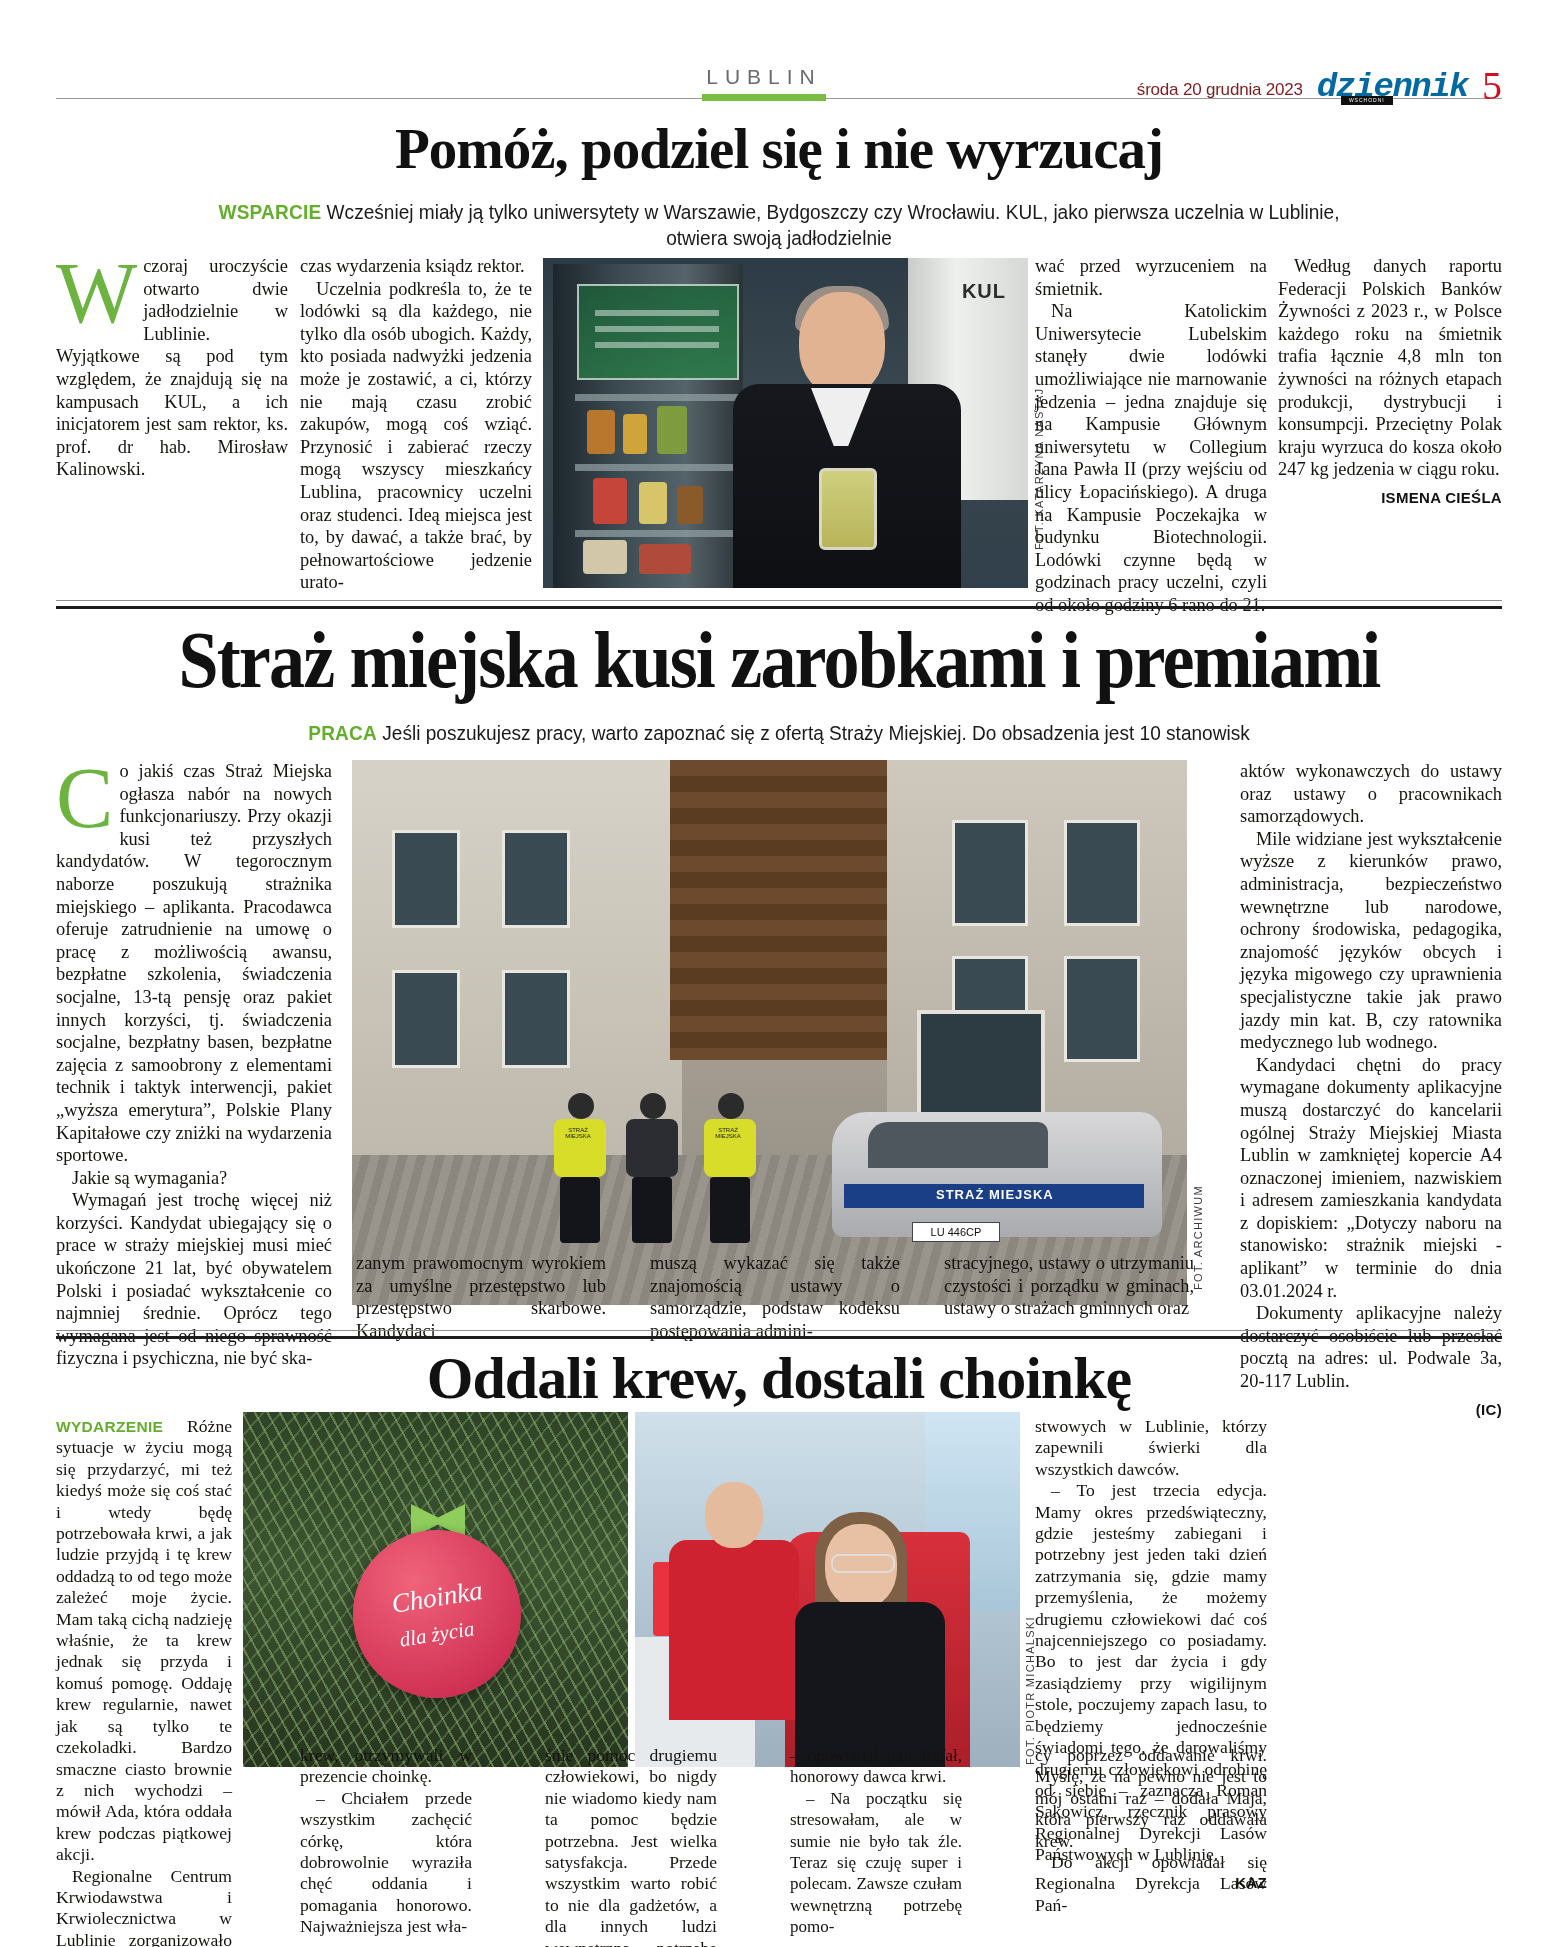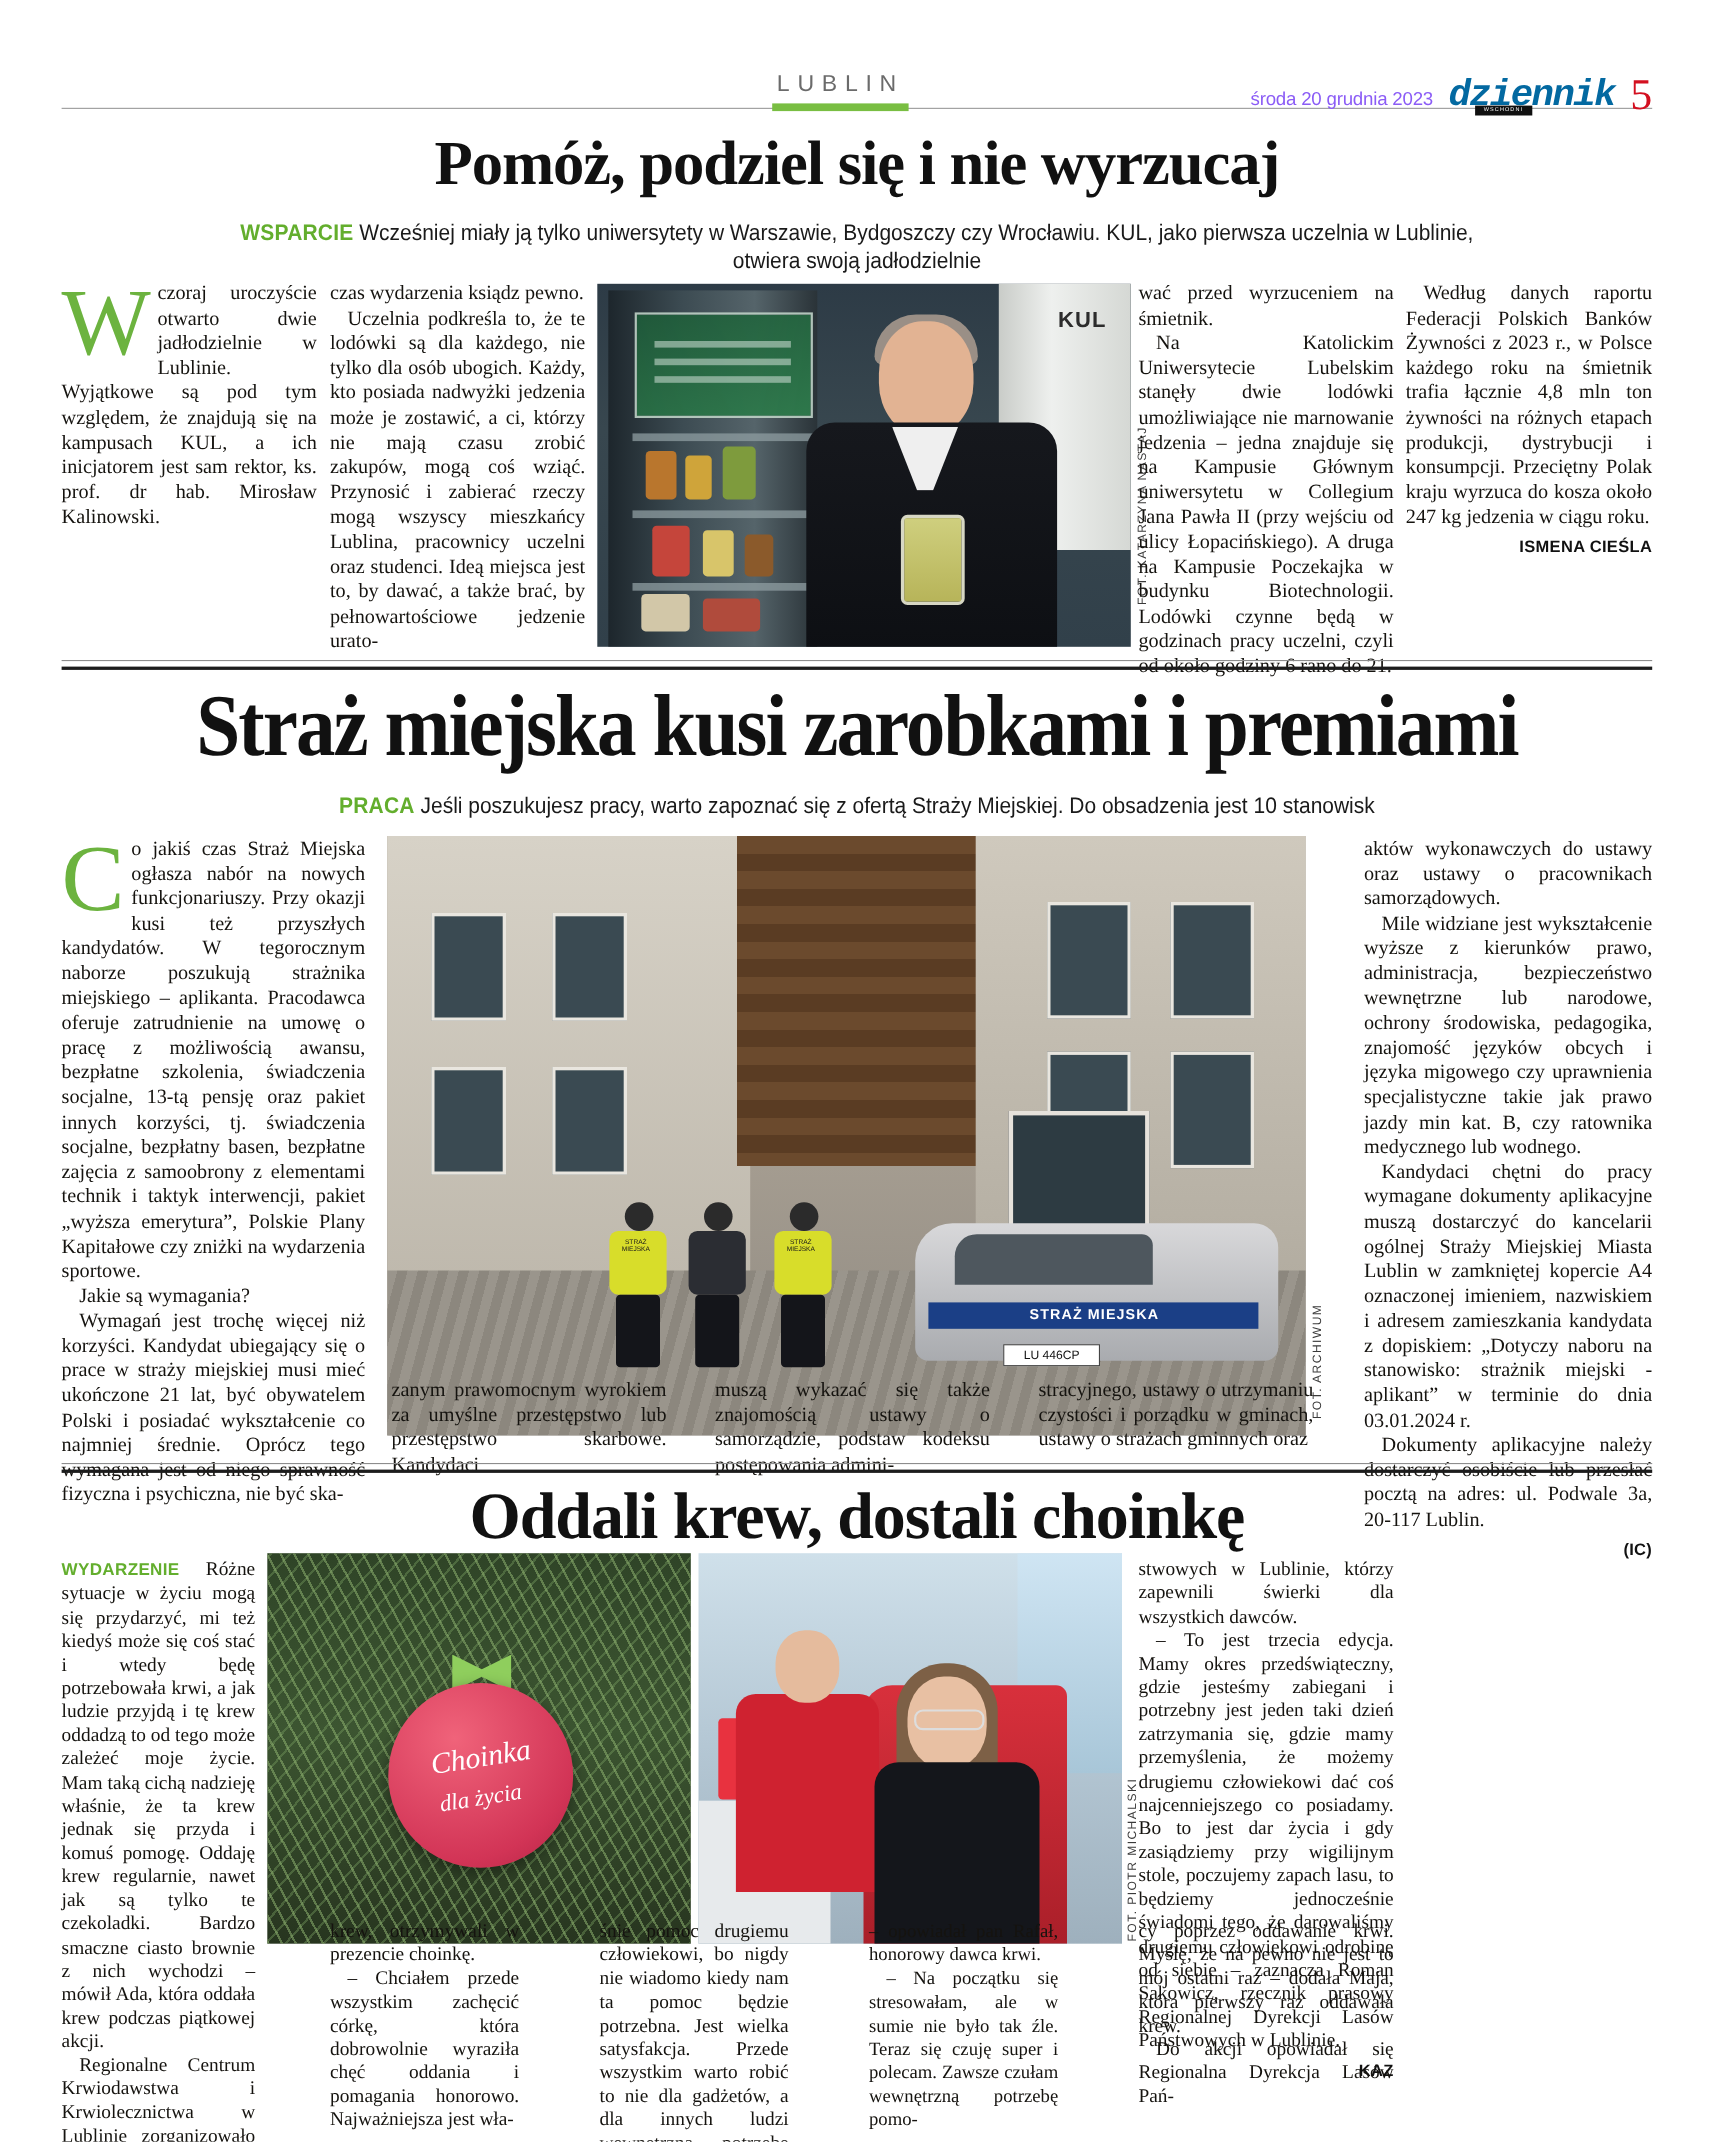--- a/index.html
+++ b/index.html
@@ -18,21 +18,21 @@
   .kicker-wrap{position:absolute;left:646px;top:4px;text-align:center;}
   .kicker{
     font-family:"Liberation Sans", sans-serif;
     font-size:21px;letter-spacing:7px;color:#6b6b6b;font-weight:400;
     line-height:30px;
   }
   .kicker-bar{width:124px;height:7px;background:#79be42;margin:2px auto 0 auto;}
   .mast-right{position:absolute;right:0;top:8px;display:flex;align-items:flex-end;gap:14px;}
   .mast-date{
     font-family:"Liberation Sans", sans-serif;
-    font-size:17px;color:#8b5cf6;letter-spacing:-.2px;padding-bottom:6px;
+    font-size:17px;color:#7f1d1d;letter-spacing:-.2px;padding-bottom:6px;
   }
   .logo{position:relative;display:inline-block;padding-bottom:2px;}
   .logo-text{
     font-family:Liberation Mono, monospace;
     font-weight:700;font-style:italic;font-size:34px;color:#0369a1;
     letter-spacing:-1.5px;line-height:34px;
   }
   .logo-badge{
     position:absolute;left:24px;bottom:1px;width:52px;height:9px;background:#101010;
     font-family:"Liberation Sans", sans-serif;font-size:5px;color:#fff;
@@ -196,21 +196,21 @@
     <div class="lead" style="margin-top:22px;padding:0 100px;">
       <b class="tag">WSPARCIE</b>
       <span>Wcześniej miały ją tylko uniwersytety w Warszawie, Bydgoszczy czy Wrocławiu. KUL, jako pierwsza uczelnia w Lublinie, otwiera swoją jadłodzielnie</span>
     </div>
   </div>
 
   <div class="col" style="position:absolute;left:56px;top:255px;width:232px;height:330px;">
     <p class="first"><span class="dropcap">W</span><span>czoraj uroczyście otwarto dwie jadłodzielnie w Lublinie. Wyjątkowe są pod tym względem, że znajdują się na kampusach KUL, a ich inicjatorem jest sam rektor, ks. prof. dr hab. Mirosław Kalinowski.</span></p>
   </div>
   <div class="col" style="position:absolute;left:300px;top:255px;width:232px;height:330px;">
-    <p class="first">czas wydarzenia ksiądz pewno.</p>
+    <p class="first">czas wydarzenia ksiądz rektor.</p>
     <p>Uczelnia podkreśla to, że te lodówki są dla każdego, nie tylko dla osób ubogich. Każdy, kto posiada nadwyżki jedzenia może je zostawić, a ci, którzy nie mają czasu zrobić zakupów, mogą coś wziąć. Przynosić i zabierać rzeczy mogą wszyscy mieszkańcy Lublina, pracownicy uczelni oraz studenci. Ideą miejsca jest to, by dawać, a także brać, by pełnowartościowe jedzenie urato-</p>
   </div>
 
   <div class="photo" id="photo1">
     <div class="fridge">
       <div class="sign"></div>
       <div class="shelf" style="top:130px;"></div>
       <div class="shelf" style="top:200px;"></div>
       <div class="shelf" style="top:266px;"></div>
       <div class="jar" style="left:34px;top:146px;width:28px;height:44px;background:#b9762d;"></div>

